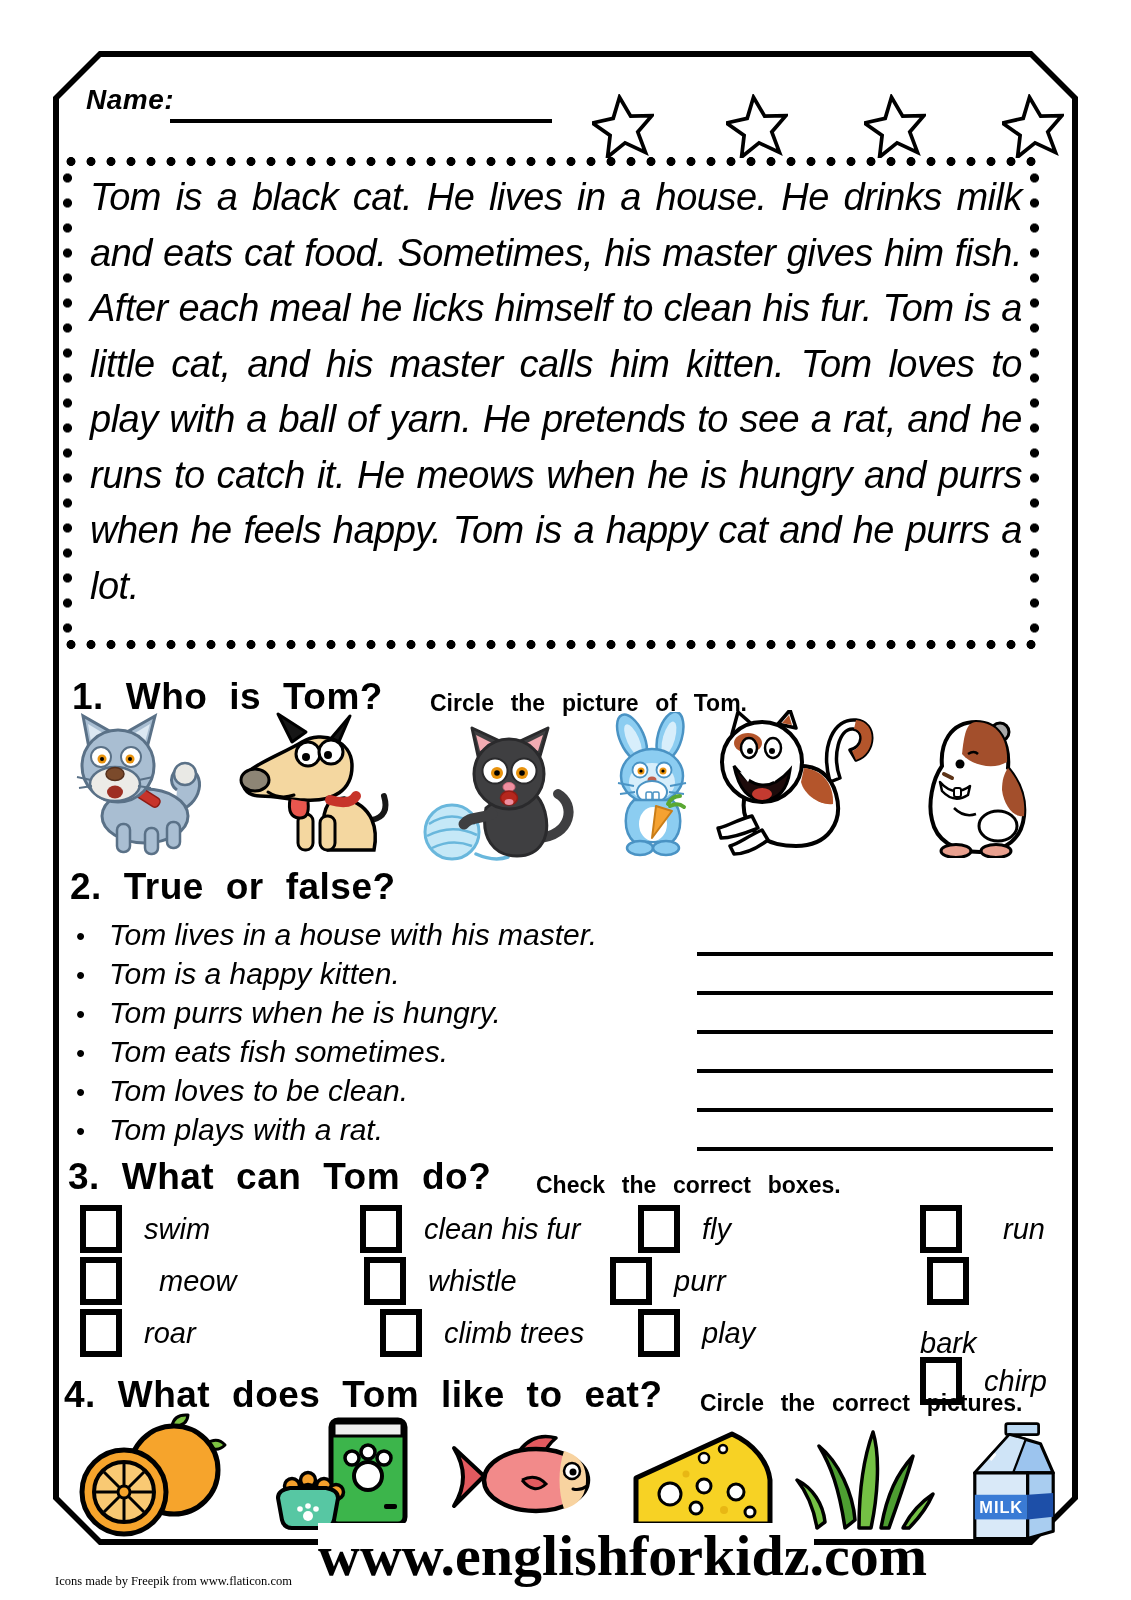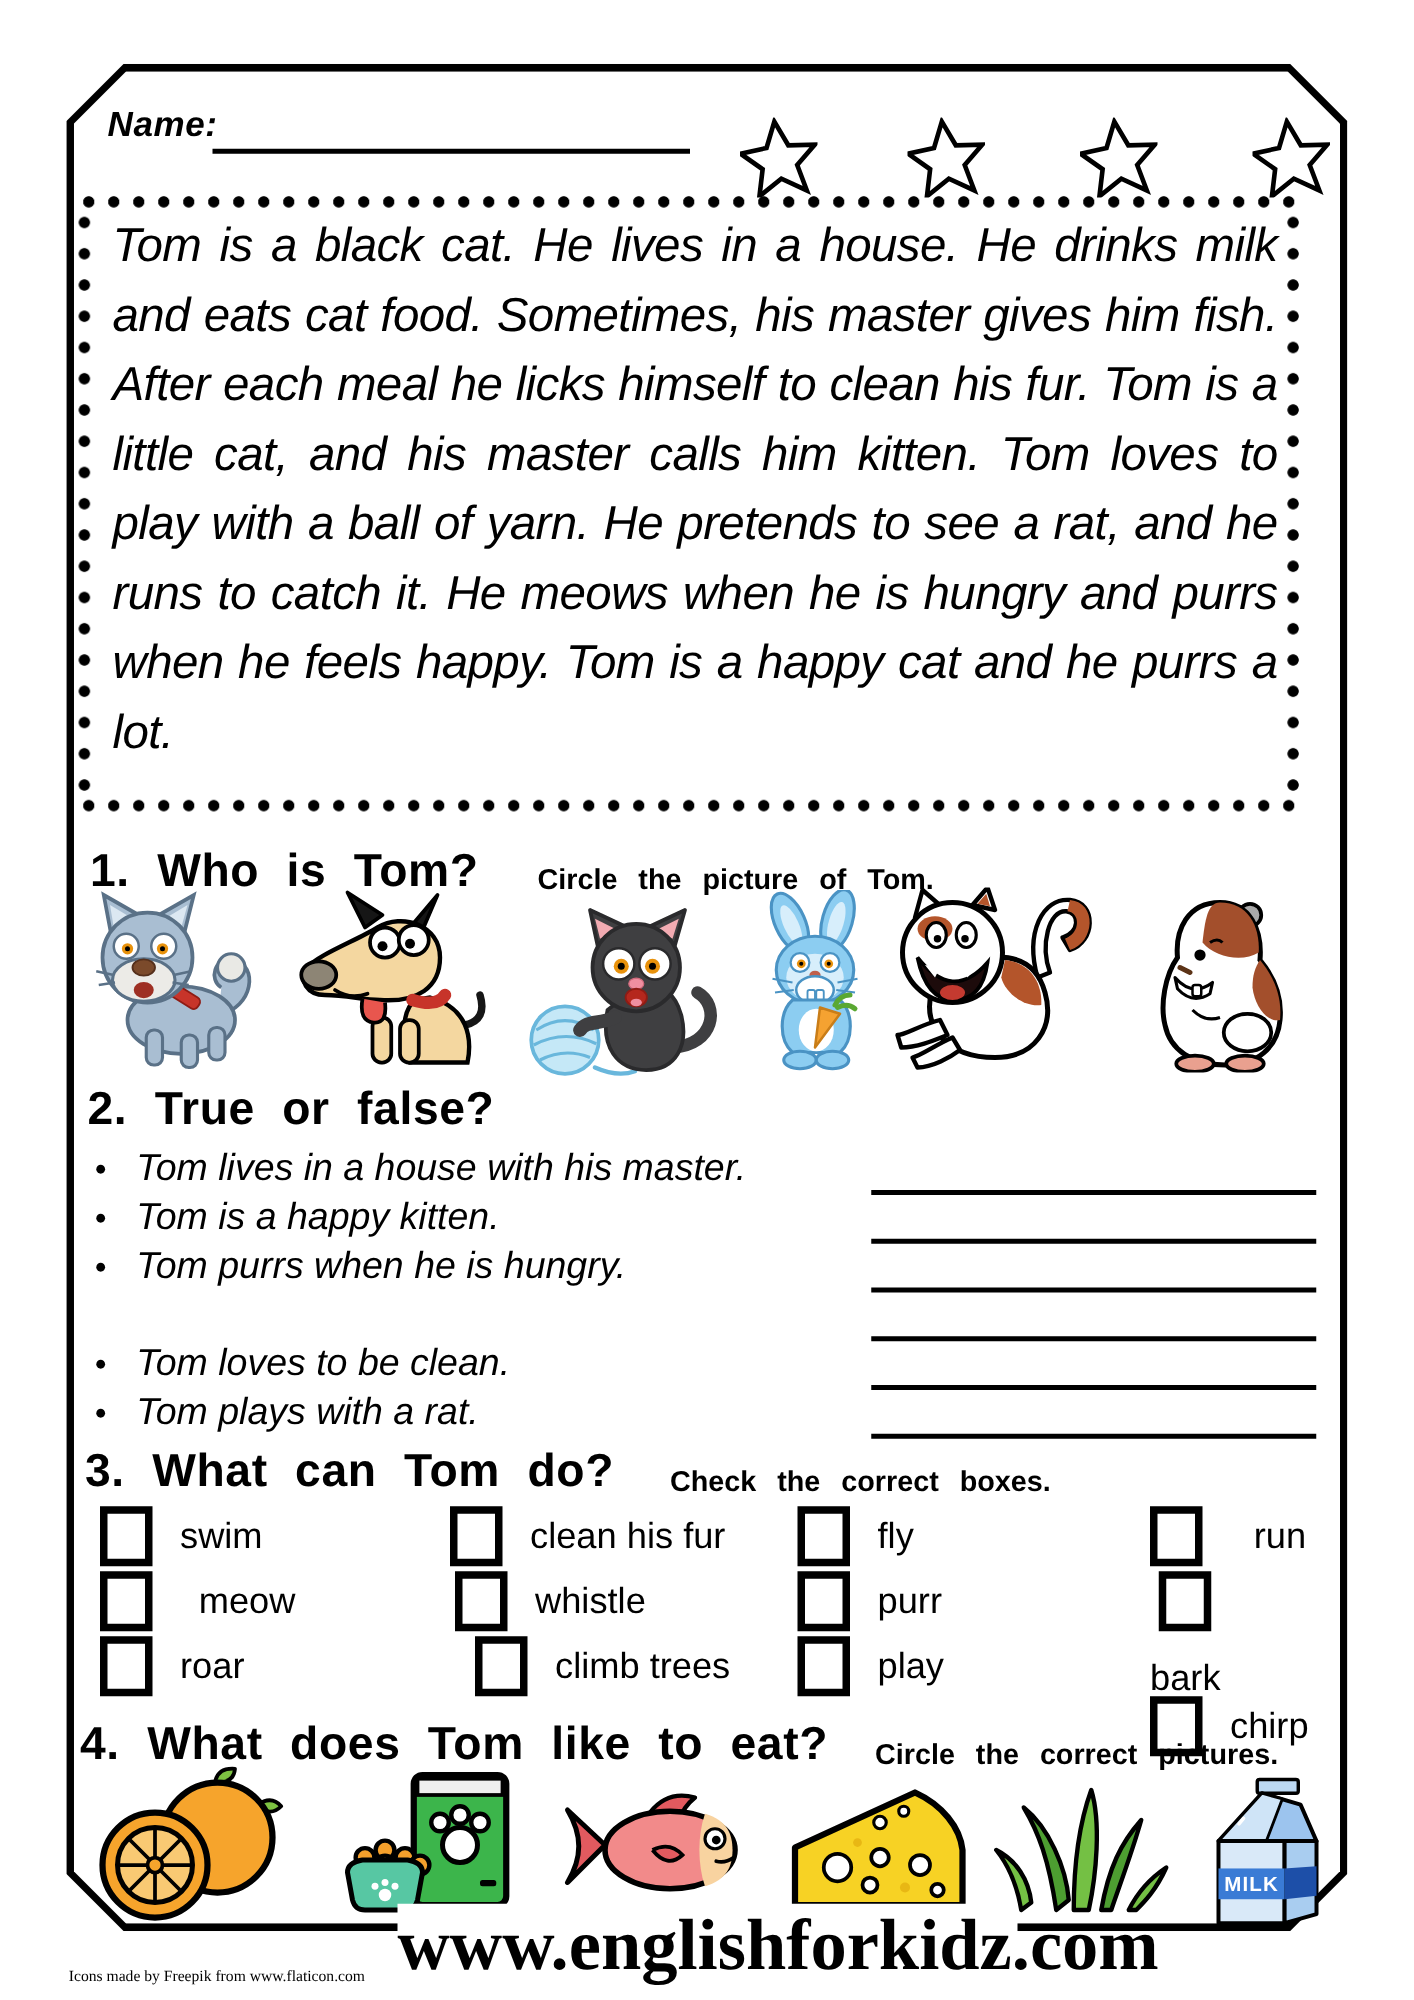--- a/index.html
+++ b/index.html
@@ -21,21 +21,21 @@
           background-size:11px 25px;background-repeat:repeat-y;background-position:center;}
   .passage{left:90px;top:170px;width:932px;height:468px;font-size:38px;line-height:55.5px;
            font-style:italic;text-align:justify;letter-spacing:-0.5px;}
   .qhead{font-size:37px;font-weight:bold;letter-spacing:.5px;word-spacing:.3em;white-space:nowrap;}
   .qinstr{font-size:23px;font-weight:bold;word-spacing:.45em;white-space:nowrap;}
   .bullet-row{font-size:30px;font-style:italic;white-space:nowrap;}
   .bullet-row .bl{display:inline-block;width:33px;font-style:normal;font-size:26px;}
   .ans-line{width:356px;height:4px;background:#000;}
   .cb{display:flex;align-items:center;gap:22px;}
   .cb .box{width:30px;height:36px;border:6px solid #000;background:#fff;}
-  .cb .cb-label{font-size:29px;white-space:nowrap;}
+  .cb .cb-label{font-size:29px;font-style:italic;white-space:nowrap;}
   .footer-patch{left:318px;top:1523px;width:496px;height:42px;background:#fff;z-index:3;}
   .footer-text{left:318px;top:1522px;width:496px;text-align:center;z-index:4;
                font-family:"Liberation Serif",serif;font-weight:bold;font-size:58px;white-space:nowrap;}
   .credit{left:55px;top:1574px;font-family:"Liberation Serif",serif;font-size:12.5px;z-index:4;}
   .icon{z-index:3;}
   svg{display:block;}
 </style>
 </head>
 <body>
 
@@ -217,20 +217,21 @@
       <ellipse cx="94" cy="139" rx="15" ry="6.5" fill="#e9a08f" stroke="#000" stroke-width="3"></ellipse>
       <path d="M52,96 q10,10 22,6" stroke="#000" stroke-width="2.5" fill="none"></path>
     </svg>
   </div>
 
   <div class="abs qhead" style="left:70px;top:866px;"><span>2.</span> <span>True or false?</span></div>
 
   <div class="abs bullet-row" style="left:76px;top:918px;"><span class="bl">•</span><span>Tom lives in a house with his master.</span></div>
   <div class="abs bullet-row" style="left:76px;top:957px;"><span class="bl">•</span><span>Tom is a happy kitten.</span></div>
   <div class="abs bullet-row" style="left:76px;top:996px;"><span class="bl">•</span><span>Tom purrs when he is hungry.</span></div>
+  <div class="abs bullet-row" style="left:76px;top:1035px;"><span class="bl">•</span><span>Tom eats fish sometimes.</span></div>
   <div class="abs bullet-row" style="left:76px;top:1074px;"><span class="bl">•</span><span>Tom loves to be clean.</span></div>
   <div class="abs bullet-row" style="left:76px;top:1113px;"><span class="bl">•</span><span>Tom plays with a rat.</span></div>
 
   <div class="abs ans-line" style="left:697px;top:952px;"></div>
   <div class="abs ans-line" style="left:697px;top:991px;"></div>
   <div class="abs ans-line" style="left:697px;top:1030px;"></div>
   <div class="abs ans-line" style="left:697px;top:1069px;"></div>
   <div class="abs ans-line" style="left:697px;top:1108px;"></div>
   <div class="abs ans-line" style="left:697px;top:1147px;"></div>
 
@@ -260,21 +261,21 @@
     </div>
   <div class="abs cb" style="left:360px;top:1309px;padding-left:20px;">
       <span class="box"></span>
       <span class="cb-label">climb trees</span>
     </div>
 
   <div class="abs cb" style="left:638px;top:1205px;">
       <span class="box"></span>
       <span class="cb-label">fly</span>
     </div>
-  <div class="abs cb" style="left:638px;top:1257px;">
+  <div class="abs cb" style="left:610px;top:1257px;">
       <span class="box"></span>
       <span class="cb-label">purr</span>
     </div>
   <div class="abs cb" style="left:638px;top:1309px;">
       <span class="box"></span>
       <span class="cb-label">play</span>
     </div>
 
   <div class="abs cb" style="left:920px;top:1205px;gap:41px;">
       <span class="box"></span>

